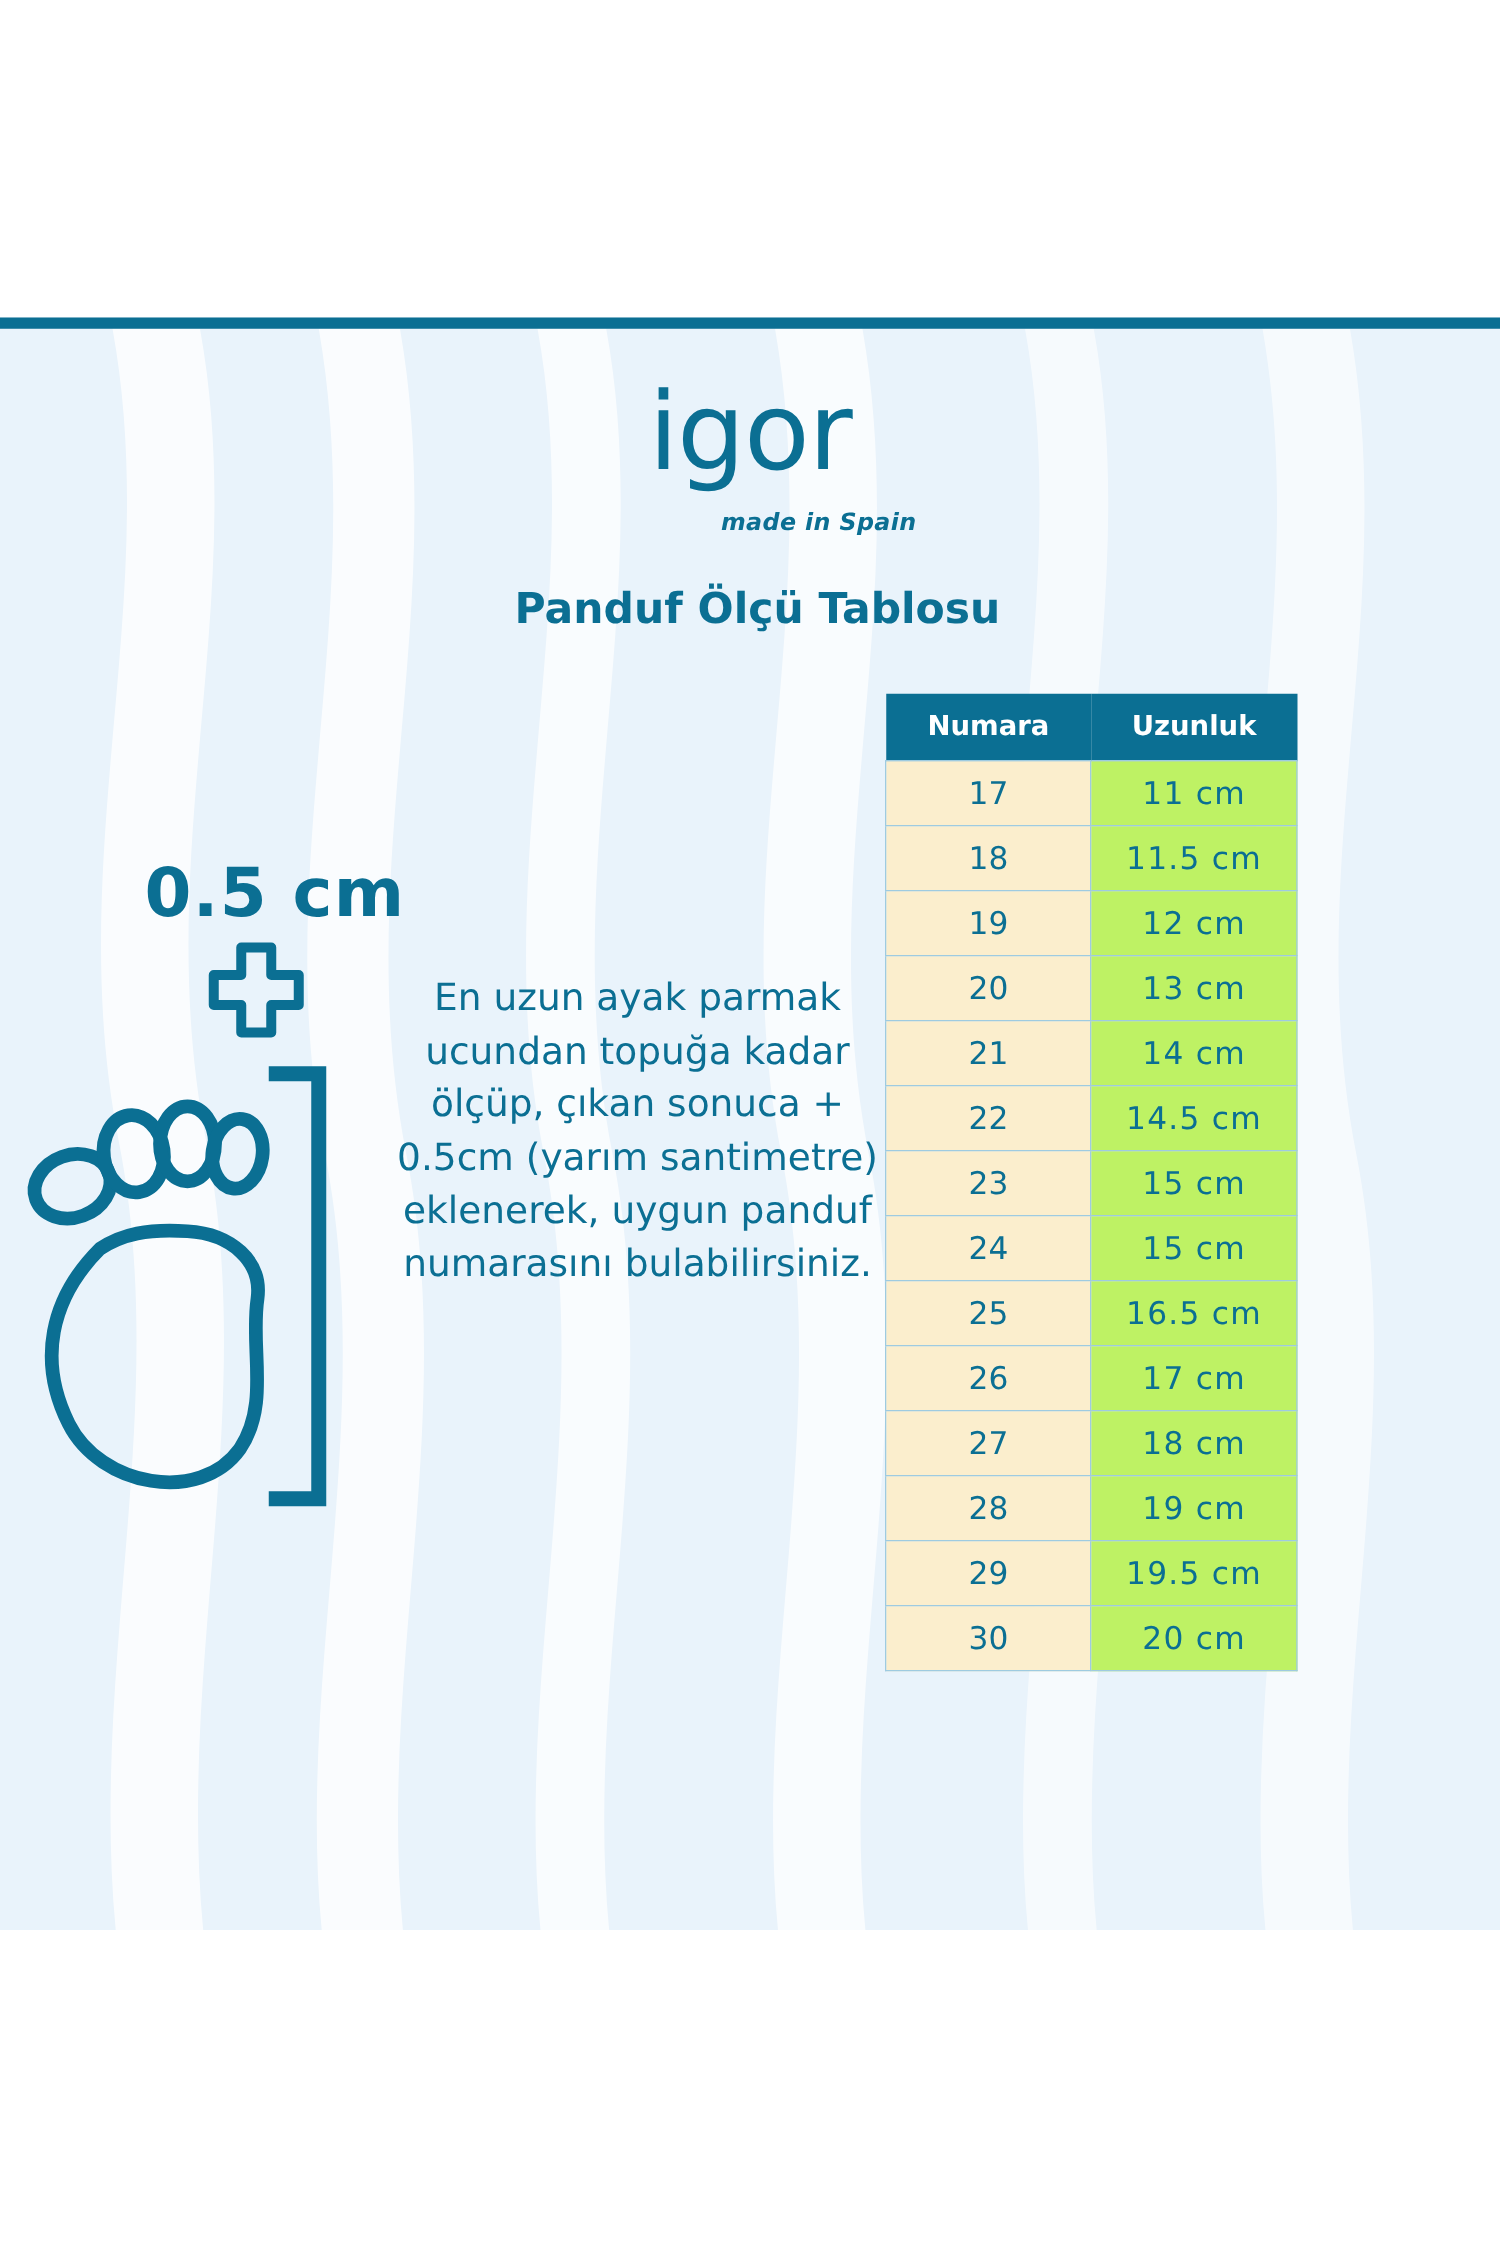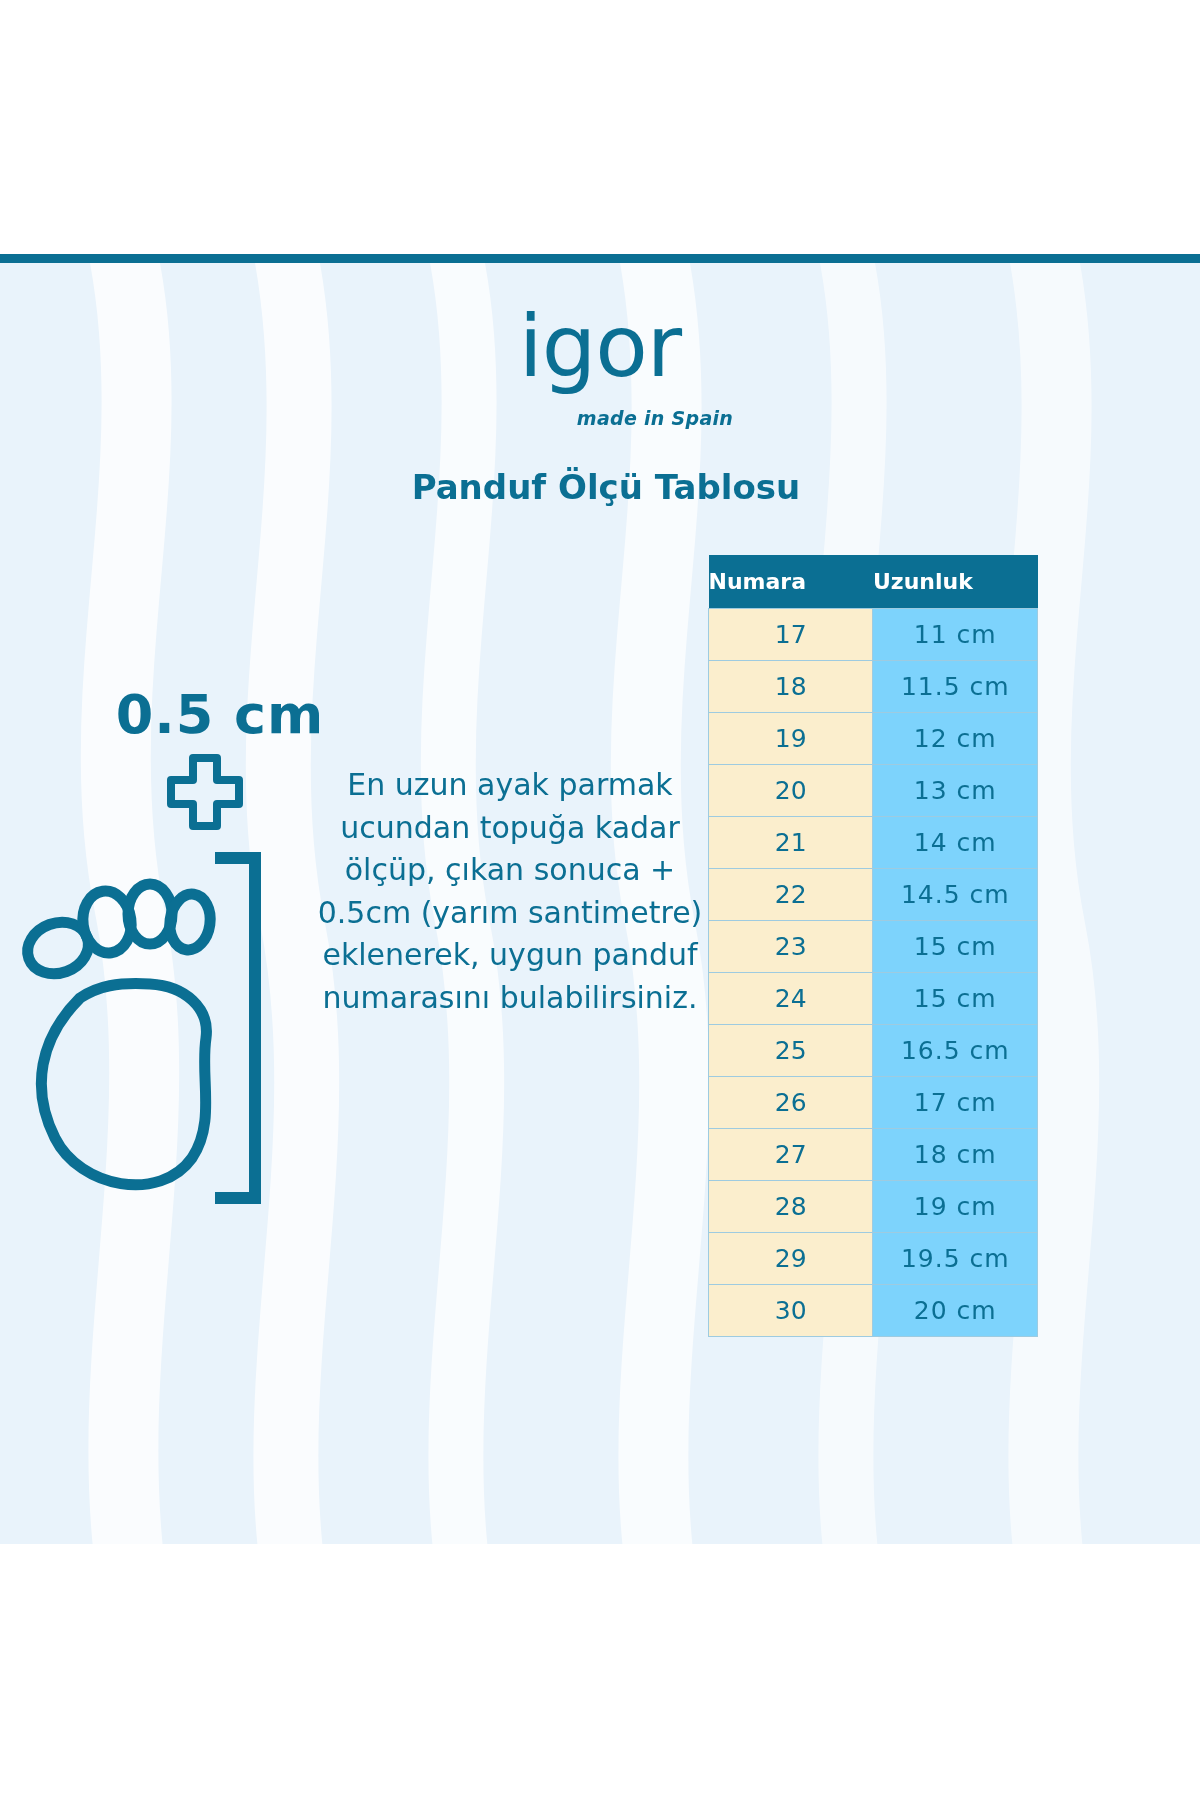--- a/index.html
+++ b/index.html
@@ -100,21 +100,21 @@
   }
   .foot-wrap {
     margin-top: 2px;
     padding-left: 10px;
   }
 
   
   .blurb {
     position: absolute;
     left: 300px;
-    top: 501px;
+    top: 515px;
     width: 420px;
     text-align: center;
     font-family: "DejaVu Sans", sans-serif;
     font-size: 30px;
     line-height: 1.42;
     color: #0b6f93;
   }
 
   
   .size-table {
@@ -124,37 +124,37 @@
     width: 330px;
     border-collapse: collapse;
     font-family: "DejaVu Sans", sans-serif;
   }
   .size-table th {
     background: #0b6f93;
     color: #ffffff;
     font-size: 22px;
     font-weight: 700;
     padding: 14px 0;
-    text-align: left;
+    text-align: center;
   }
   .size-table th.col-size { width: 165px; }
   .size-table th.col-len  { width: 165px; }
   .size-table td {
     font-size: 25px;
     color: #0b6f93;
     text-align: center;
     padding: 11px 0;
     border: 1px solid #9ecbe0;
   }
   .size-table td.size-cell {
     background: #fbeecd;
     font-weight: 400;
   }
   .size-table td.len-cell {
-    background: #7dd3fc;
+    background: #bef264;
     letter-spacing: 1px;
   }
 </style>
 </head>
 <body>
 
 <div id="page">
 
   <div class="card">
 

